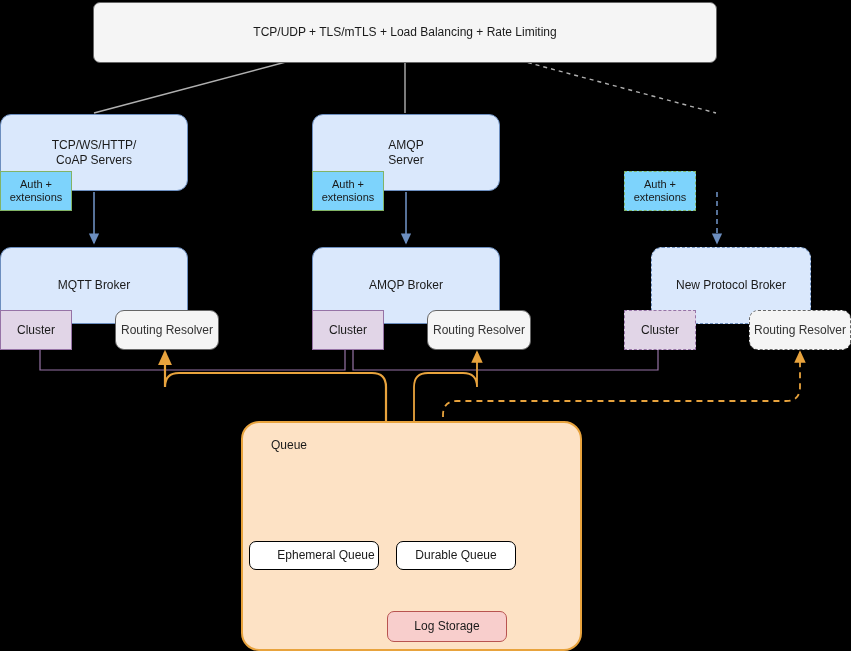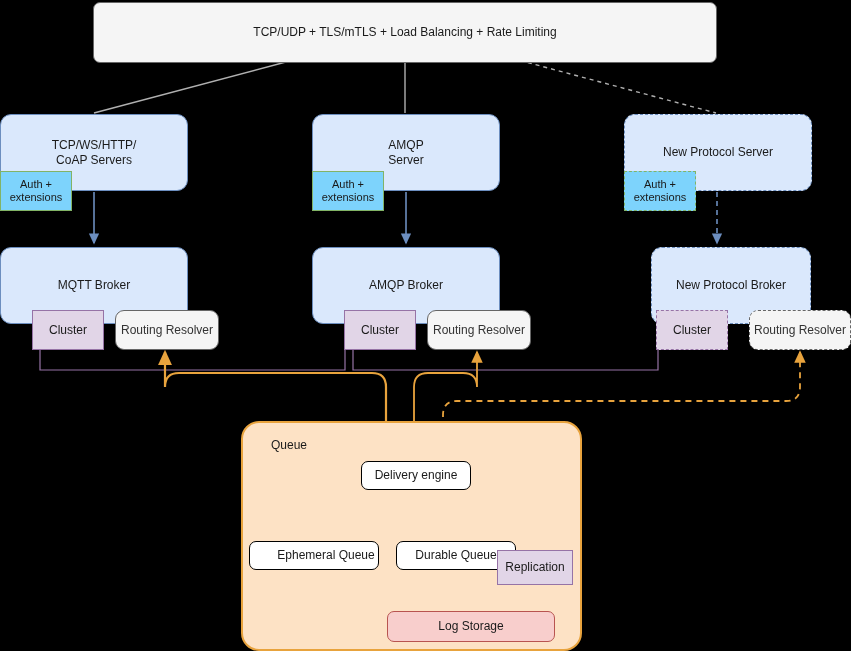--- a/index.html
+++ b/index.html
@@ -80,21 +80,20 @@
   .broker.b2 { left: 312px; top: 247px; width: 188px; }
   .broker.b3 { left: 624px; top: 247px; width: 160px; border-style: dashed; margin-left: 27px; }
 
   
   .cluster {
     background: #e1d5e7;
     border: 1px solid #9673a6;
     height: 40px;
     width: 72px;
     font-size: 12px;
-    margin-left: 32px;
   }
   .cluster.c1 { left: 0px;   top: 310px; }
   .cluster.c2 { left: 312px; top: 310px; }
   .cluster.c3 { left: 624px; top: 310px; border-style: dashed; }
 
   
   .resolver {
     background: #f5f5f5;
     border: 1px solid #666666;
     border-radius: 9px;
@@ -151,21 +150,21 @@
   }
   .replication {
     left: 497px; top: 550px;
     width: 76px; height: 35px;
     background: #e1d5e7;
     border: 1px solid #9673a6;
     font-size: 12px;
   }
   .log-storage {
     left: 387px; top: 611px;
-    width: 168px; height: 31px;
+    width: 120px; height: 31px;
     background: #f8cecc;
     border: 1px solid #b85450;
     border-radius: 7px;
     font-size: 12px;
   }
 </style>
 </head>
 <body>
 
 <div id="canvas">
@@ -227,23 +226,20 @@
   </div>
 
   <div class="node server s1">
     <span>TCP/WS/HTTP/
 CoAP Servers</span>
   </div>
   <div class="node server s2">
     <span>AMQP
 Server</span>
   </div>
-  <div class="node server s3">
-    <span>New Protocol Server</span>
-  </div>
 
   <div class="node auth a1">
     <span>Auth +
 extensions</span>
   </div>
   <div class="node auth a2">
     <span>Auth +
 extensions</span>
   </div>
   <div class="node auth a3">
@@ -277,29 +273,23 @@
   <div class="node resolver r2">
     <span>Routing Resolver</span>
   </div>
   <div class="node resolver r3">
     <span>Routing Resolver</span>
   </div>
 
   <div class="queue-container"></div>
   <div class="queue-label">Queue</div>
 
-  <div class="node delivery-engine">
-    <span>Delivery engine</span>
-  </div>
   <div class="node eph-queue">
     <span>Ephemeral Queue</span>
   </div>
   <div class="node dur-queue">
     <span>Durable Queue</span>
   </div>
-  <div class="node replication">
-    <span>Replication</span>
-  </div>
   <div class="node log-storage">
     <span>Log Storage</span>
   </div>
 
 </div>
 
 </body></html>

